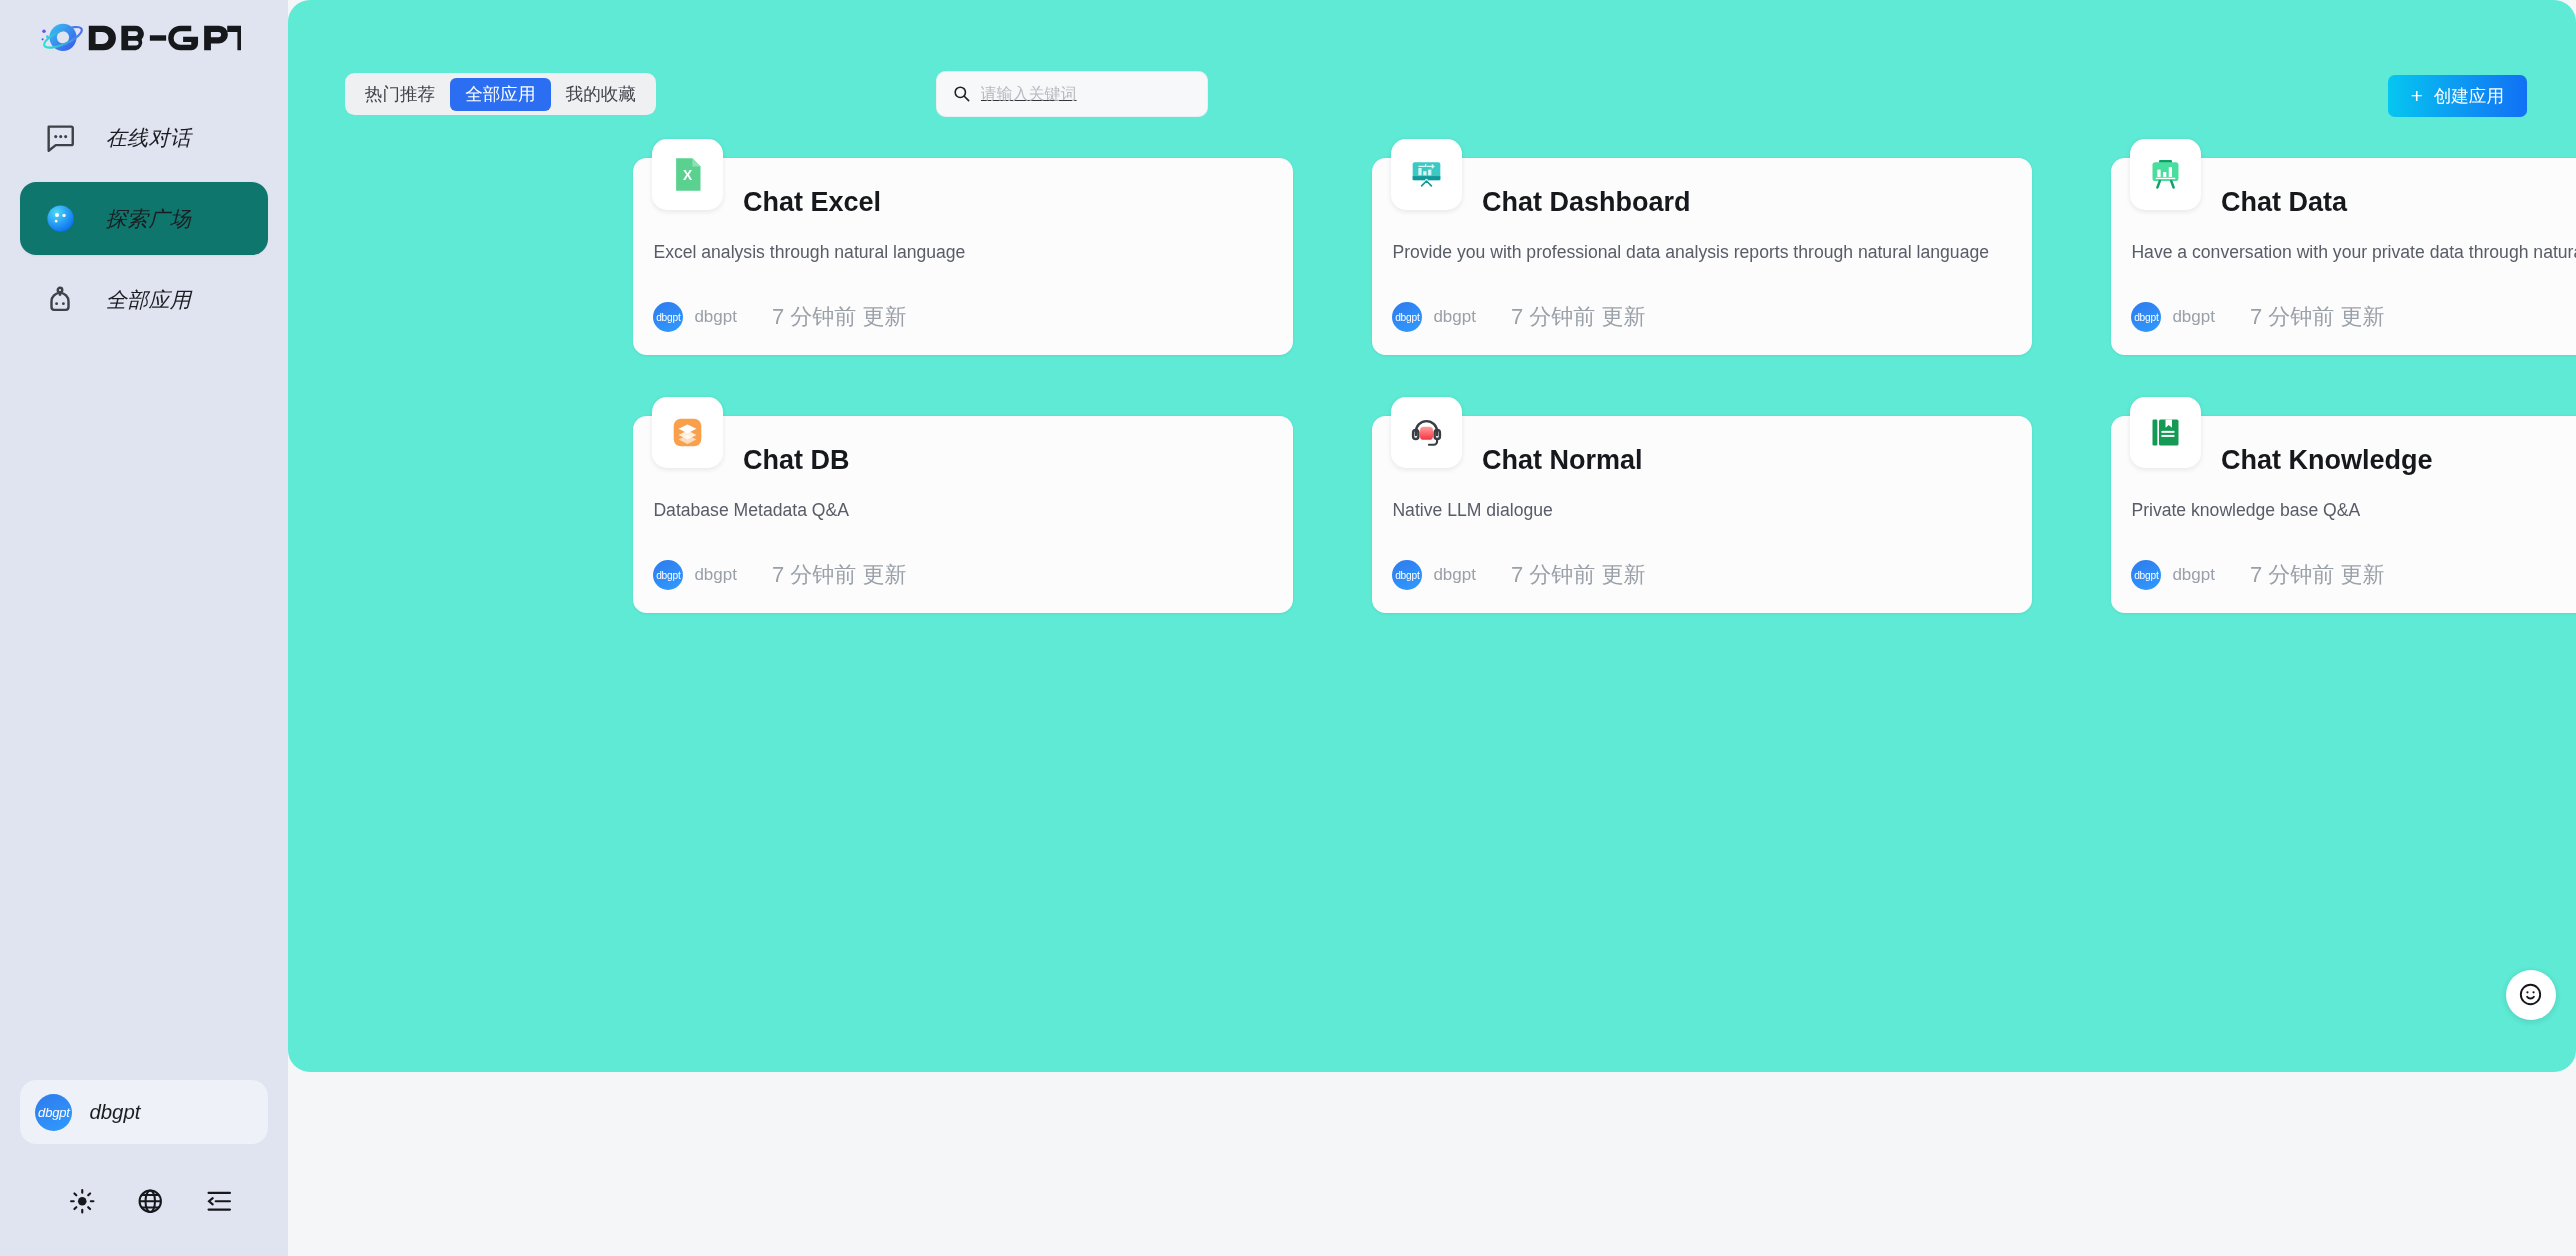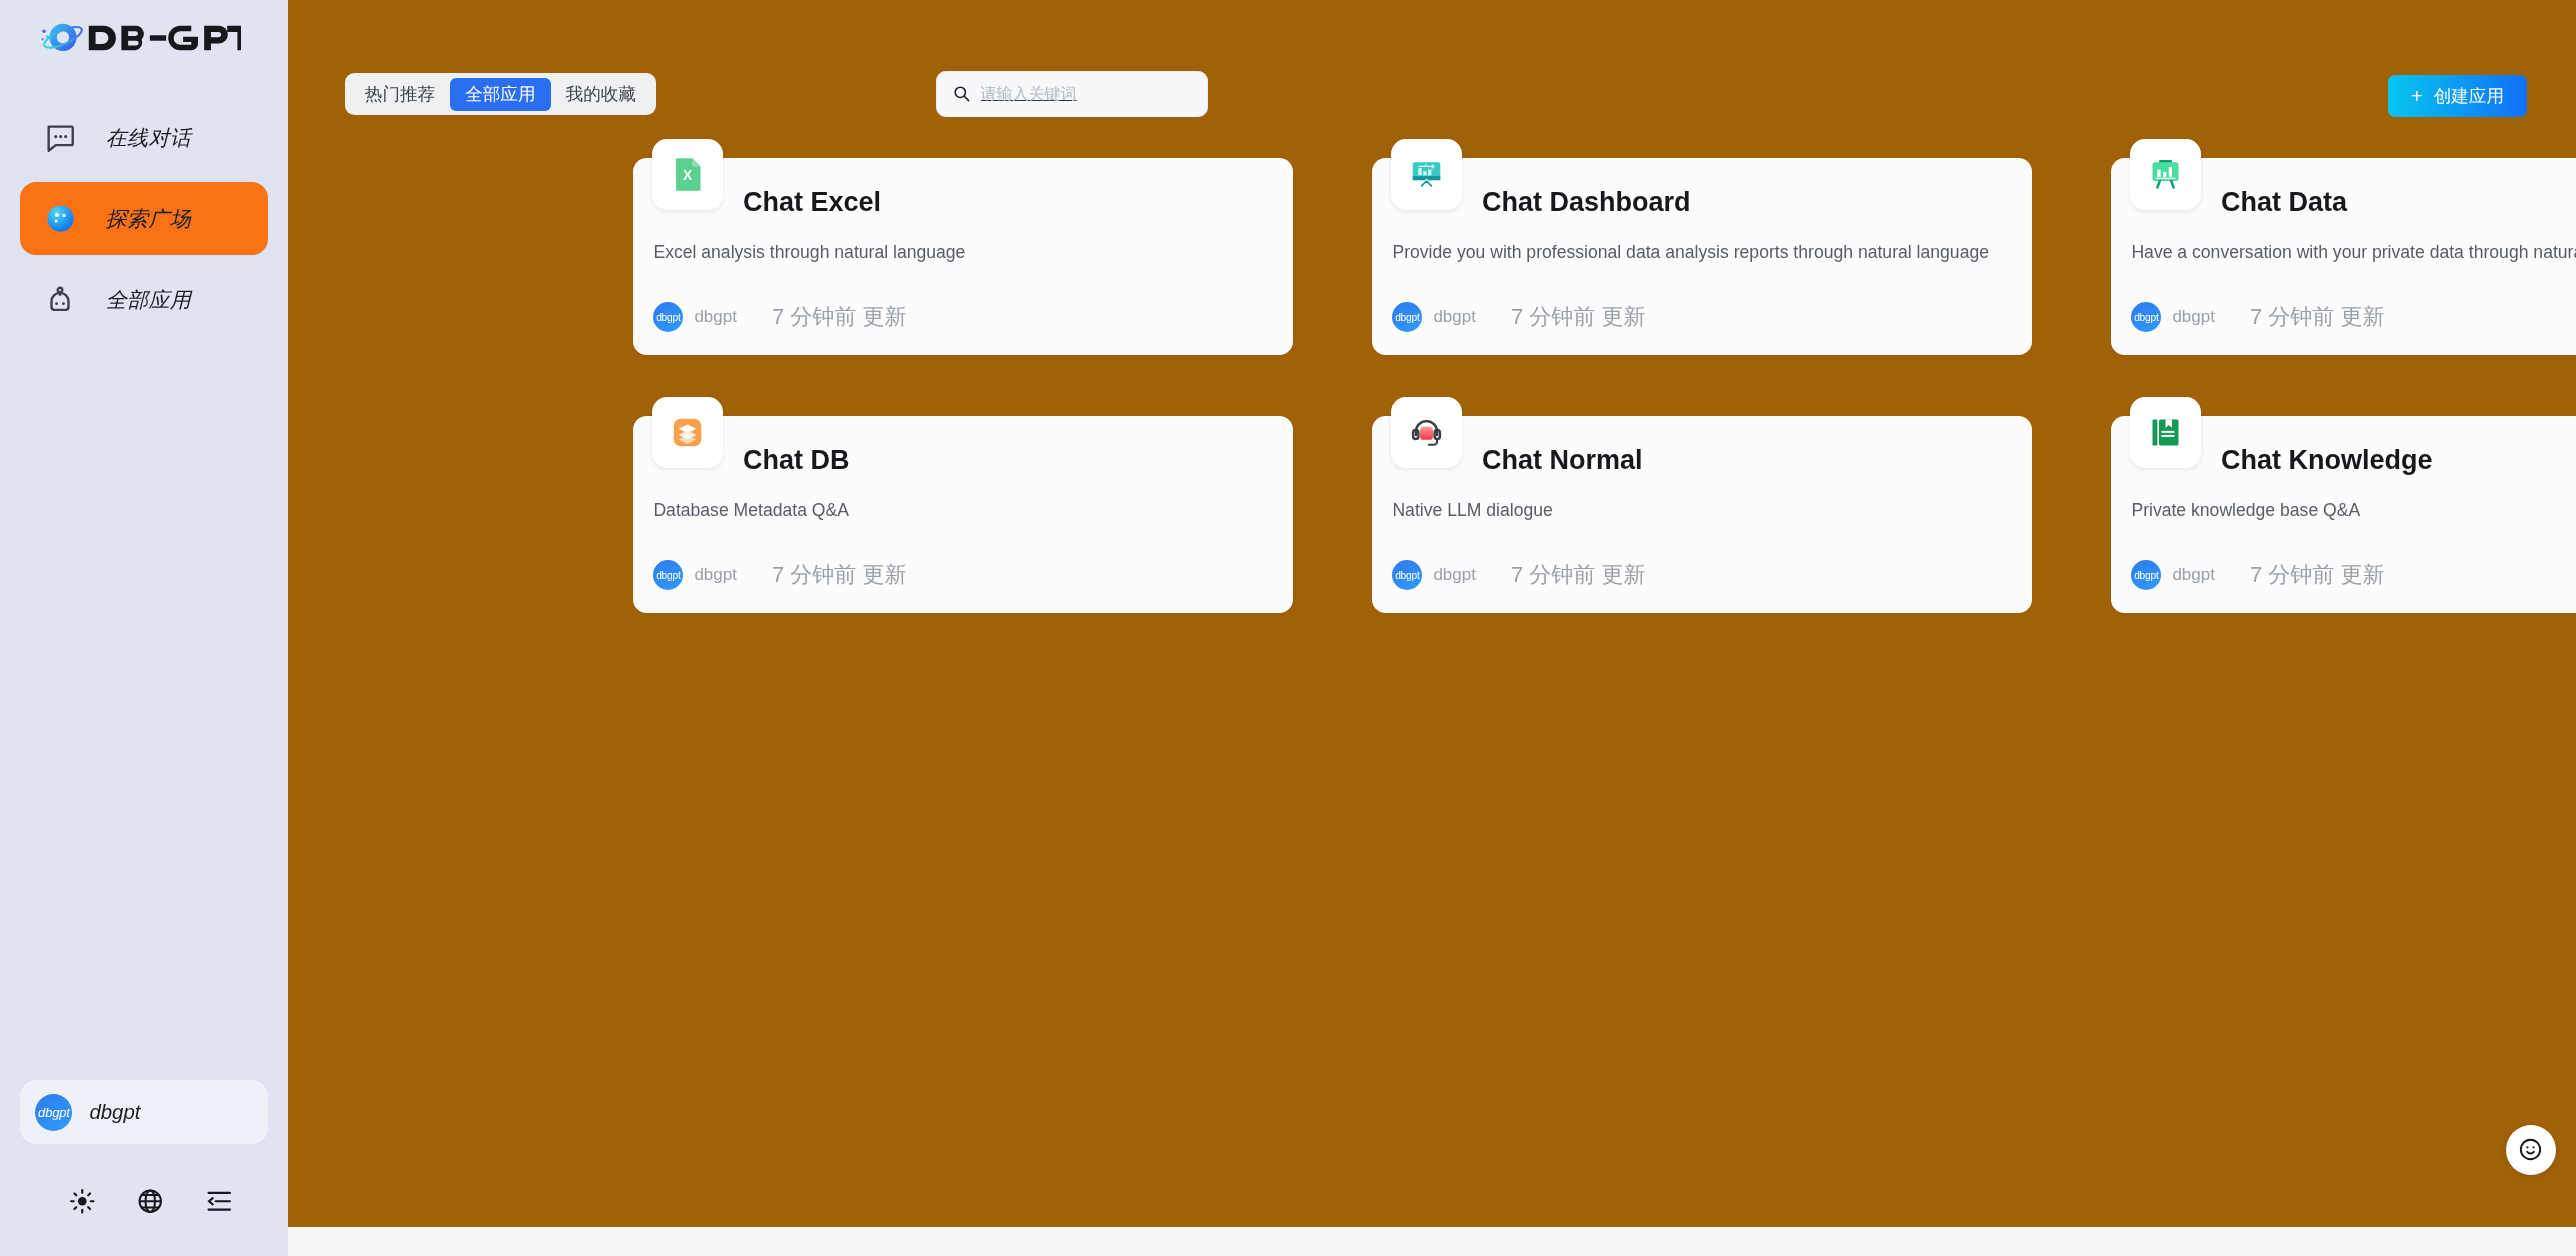--- a/index.html
+++ b/index.html
@@ -25,21 +25,21 @@
   }
   .logo-wrap svg { display: block; }
 
   .nav { margin-top: 26px; padding: 0 20.4px; }
   .nav-item {
     display: flex; align-items: center;
     height: 73px; border-radius: 16.3px;
     padding-left: 19px; margin-bottom: 8.1px;
     cursor: pointer;
   }
-  .nav-item.active { background: #f97316; box-shadow: 0 0.7px 2px rgba(25,40,90,.06); }
+  .nav-item.active { background: #0f766e; box-shadow: 0 0.7px 2px rgba(25,40,90,.06); }
   .nav-icon { width: 42px; display: flex; align-items: center; justify-content: center; }
   .nav-label {
     margin-left: 24.4px; font-size: 21px; color: #1b1d21; letter-spacing: 0.3px;
   }
 
   .sidebar-bottom { margin-top: auto; padding: 0 20.4px 0 20.4px; }
   .user-box {
     display: flex; align-items: center;
     height: 64px; border-radius: 16.3px;
     background: #eef1f8; padding-left: 15px; margin-bottom: 33px;
@@ -51,21 +51,21 @@
     color:#fff; font-size: 13px; display:flex; align-items:center; justify-content:center;
     letter-spacing:-0.2px; flex: 0 0 37px;
   }
   .user-name { margin-left: 17px; font-size: 20.4px; color: #1b1d21; }
   .tool-row {
     display: flex; align-items: center; gap: 0; padding: 0 13.6px 31px 27px;
   }
   .tool-btn { width: 84px; height: 48px; display:flex; align-items:center; justify-content:center; cursor:pointer; }
 
   
-  .main { flex: 1 1 auto; position: relative; background: #a16207; height: 1227px; }
+  .main { flex: 1 1 auto; position: relative; background: #5eead4; height: 1072px; border-radius: 22px; }
 
   .topbar {
     position: absolute; top: 0; left: 0; right: 0; height: 141px;
   }
   .tabs {
     position: absolute; left: 57px; top: 73px;
     display: flex; align-items: center;
     background: #eef0f2; border-radius: 9.5px; padding: 4.8px;
     height: 42px;
   }

